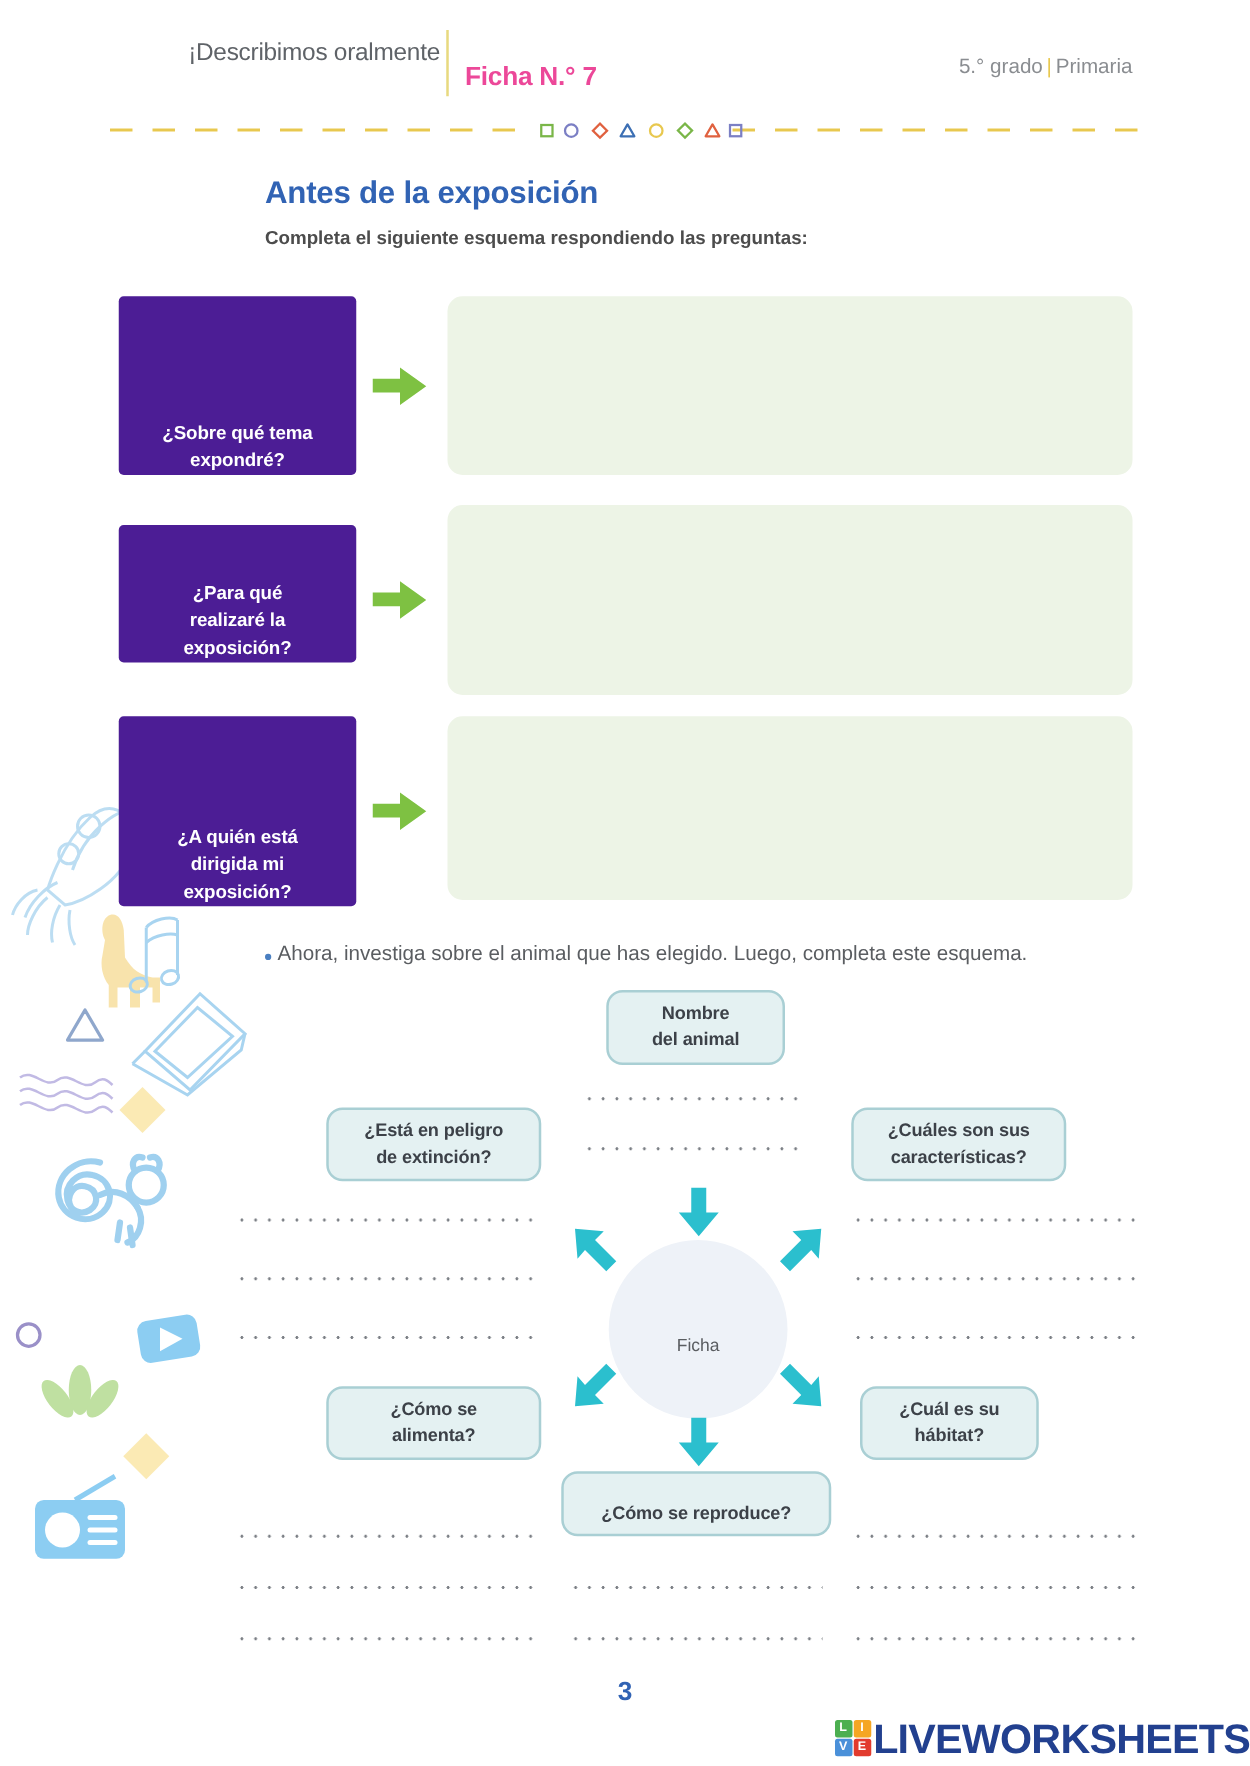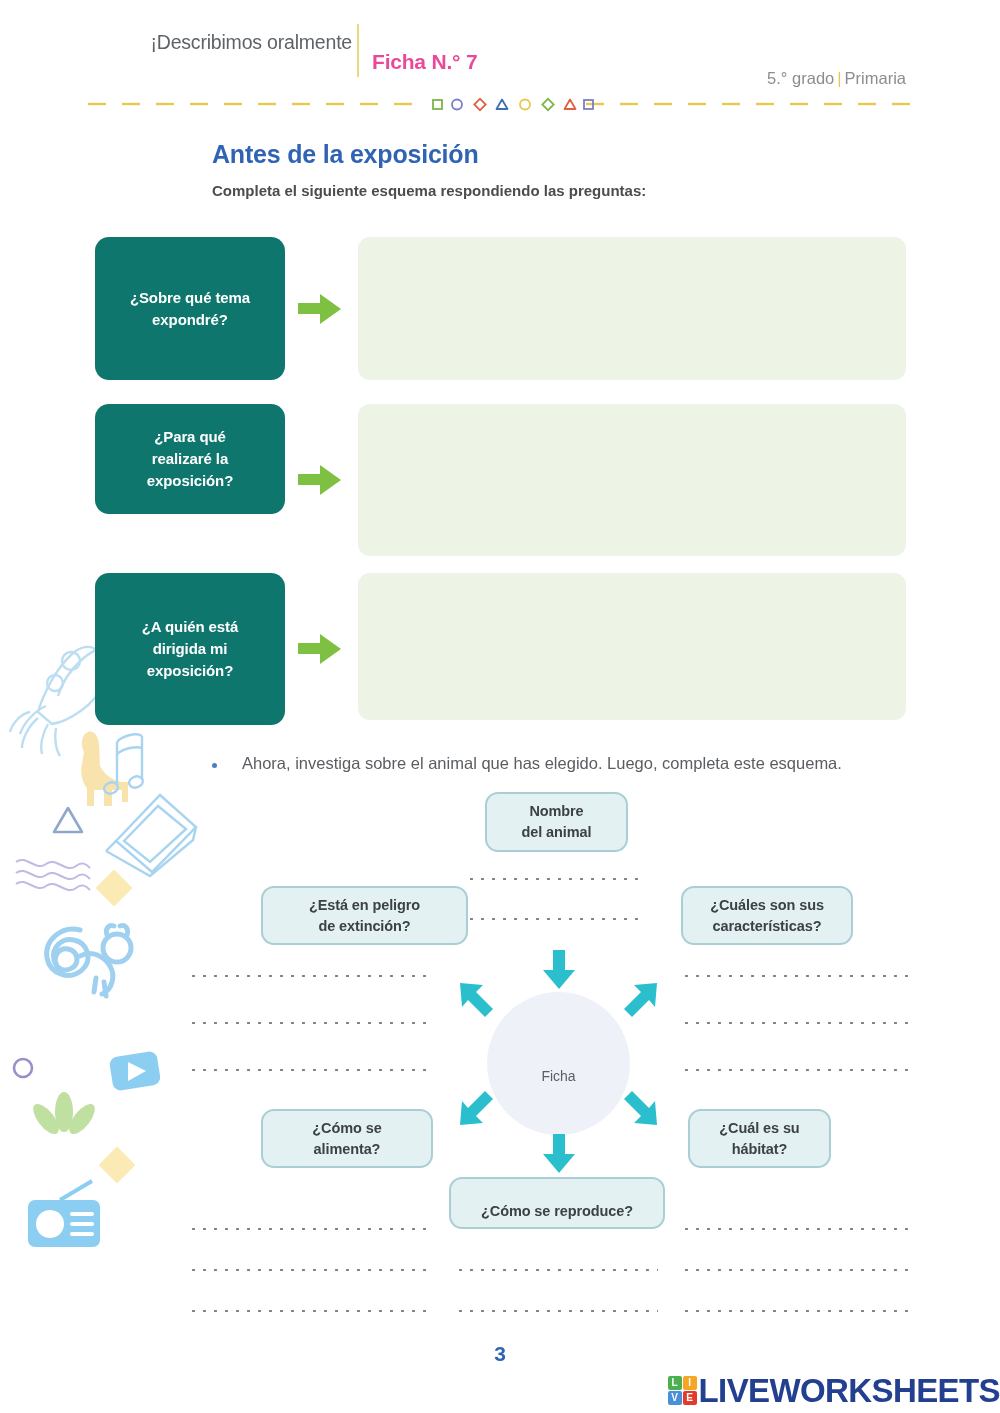--- a/index.html
+++ b/index.html
@@ -52,21 +52,21 @@
   .hdr-ficha {
     position: absolute;
     left: 372px; top: 50px;
     font-size: 21px;
     font-weight: bold;
     color: #ec4899;
     letter-spacing: -0.2px;
   }
   .hdr-grade {
     position: absolute;
-    right: 94px; top: 69px;
+    right: 94px; top: 44px;
     font-size: 16.5px;
     color: #8a8d91;
     white-space: nowrap;
   }
   .hdr-grade .sep { color: #e8c84f; padding: 0 3px; }
 
   .hdr-rule {
     position: absolute;
     left: 88px; top: 96px;
     width: 824px;
@@ -88,29 +88,29 @@
     left: 212px; top: 182px;
     font-size: 15px;
     font-weight: bold;
     color: #4c4c4c;
     z-index: 5;
   }
   .qbox {
     position: absolute;
     left: 95px;
     width: 190px;
-    border-radius: 14px;
-    background: #0f766e;
+    border-radius: 4px;
+    background: #4c1d95;
     color: #ffffff;
     font-size: 15px;
     font-weight: bold;
     line-height: 22px;
     text-align: center;
     display: flex;
-    align-items: center;
+    align-items: flex-end;
     justify-content: center;
     letter-spacing: -0.1px;
   }
   .qarrow {
     position: absolute;
     width: 44px; height: 34px;
   }
   .qanswer {
     position: absolute;
     left: 358px;
@@ -128,21 +128,21 @@
     font-size: 16.5px;
     color: #5a5d61;
   }
   .bullet-dot {
     position: absolute;
     left: 0; top: 9px;
     width: 5px; height: 5px;
     border-radius: 50%;
     background: #4a7fc1;
   }
-  .bullet-text { position: absolute; left: 30px; top: 0; white-space: nowrap; }
+  .bullet-text { position: absolute; left: 10px; top: 0; white-space: nowrap; }
 
   
   .dbox {
     position: absolute;
     background: #e4f1f2;
     border: 2px solid #a9cfd4;
     border-radius: 13px;
     color: #3c4148;
     font-size: 14.5px;
     font-weight: bold;
@@ -360,21 +360,21 @@
 
 <div class="qbox" style="top:237px; height:143px;">
   <span style="white-space:pre-line;">¿Sobre qué tema
 expondré?</span>
 </div>
 <svg class="qarrow" style="left:298px; top:292px;" viewBox="0 0 44 34" xmlns="http://www.w3.org/2000/svg">
   <path d="M0 11 L 22 11 L 22 2 L 43 17 L 22 32 L 22 22 L 0 22 Z" fill="#7ec142"></path>
 </svg>
 <div class="qanswer" style="top:237px; height:143px;"></div>
 
-<div class="qbox" style="top:404px; height:110px;">
+<div class="qbox" style="top:420px; height:110px;">
   <span style="white-space:pre-line;">¿Para qué
 realizaré la
 exposición?</span>
 </div>
 <svg class="qarrow" style="left:298px; top:463px;" viewBox="0 0 44 34" xmlns="http://www.w3.org/2000/svg">
   <path d="M0 11 L 22 11 L 22 2 L 43 17 L 22 32 L 22 22 L 0 22 Z" fill="#7ec142"></path>
 </svg>
 <div class="qanswer" style="top:404px; height:152px;"></div>
 
 <div class="qbox" style="top:573px; height:152px;">
@@ -390,21 +390,21 @@
 <div class="bullet-row">
   <span class="bullet-dot"></span>
   <span class="bullet-text">Ahora, investiga sobre el animal que has elegido. Luego, completa este esquema.</span>
 </div>
 
 <div class="dbox" style="left:485px; top:792px; width:143px; height:60px;">
   <span style="white-space:pre-line;">Nombre
 del animal</span>
 </div>
 
-<div class="dbox" style="left:261px; top:886px; width:207px; height:59px;">
+<div class="dbox" style="left:261px; top:886px; width:172px; height:59px;">
   <span style="white-space:pre-line;">¿Está en peligro
 de extinción?</span>
 </div>
 
 <div class="dbox" style="left:681px; top:886px; width:172px; height:59px;">
   <span style="white-space:pre-line;">¿Cuáles son sus
 características?</span>
 </div>
 
 <div class="dbox" style="left:261px; top:1109px; width:172px; height:59px;">

